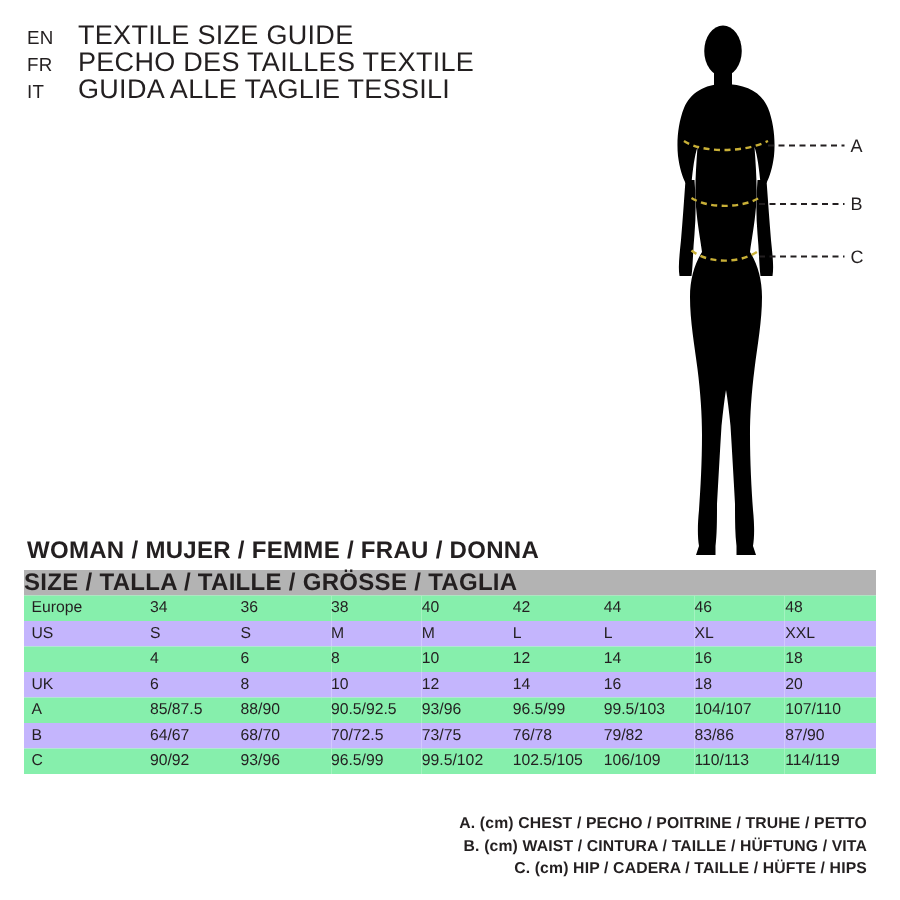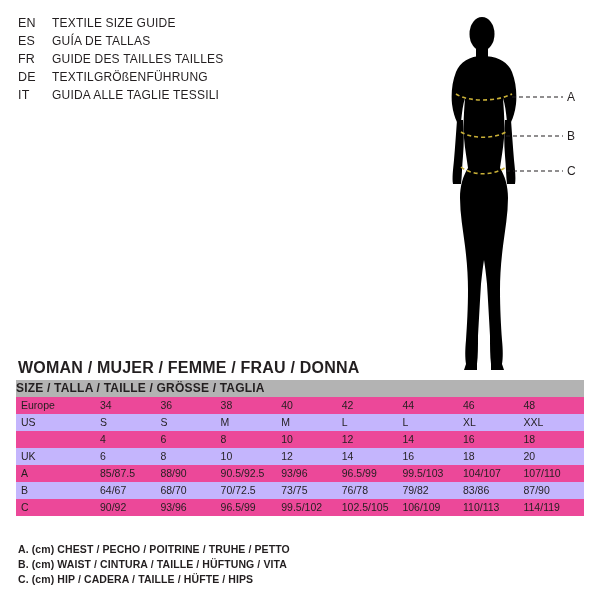--- a/index.html
+++ b/index.html
@@ -32,21 +32,21 @@
     align-items: baseline;
     line-height: 18px;
     height: 18px;
   }
   .lang-code {
     width: 34px;
     font-size: 12.5px;
     letter-spacing: 0.2px;
   }
   .lang-title {
-    font-size: 12px;
+    font-size: 18px;
     letter-spacing: 0.2px;
     white-space: nowrap;
   }
 
   
   .figure-wrap {
     position: absolute;
     left: 420px;
     top: 8px;
     width: 175px;
@@ -84,75 +84,68 @@
     font-size: 10.5px;
   }
   table.size-table td {
     padding: 0;
     height: 17px;
     line-height: 17px;
   }
   .row-header td {
     background: #b3b3b3;
     font-weight: bold;
-    font-size: 12px;
+    font-size: 16px;
     padding-left: 5px;
     letter-spacing: 0.2px;
   }
   .row-shade td {
-    background: #ec4899;
+    background: #86efac;
   }
   .row-plain td {
     background: #c4b5fd;
   }
   .col-label {
     width: 80px;
     padding-left: 5px !important;
     text-align: left;
   }
   .val {
     text-align: left;
     width: 61px;
   }
 
   
   .notes {
     position: absolute;
     left: 18px;
     top: 542px;
     width: 560px;
+    text-align: right;
   }
   .note {
     font-size: 10.5px;
     font-weight: bold;
     line-height: 15px;
     letter-spacing: 0.1px;
   }
 </style>
 </head>
 <body>
 
 <div class="page">
 
   <div class="langs">
     <div class="lang-row">
       <span class="lang-code">EN</span>
       <span class="lang-title">TEXTILE SIZE GUIDE</span>
     </div>
     <div class="lang-row">
-      <span class="lang-code">ES</span>
-      <span class="lang-title">GUÍA DE TALLAS</span>
-    </div>
-    <div class="lang-row">
       <span class="lang-code">FR</span>
-      <span class="lang-title">GUIDE DES TAILLES TAILLES</span>
-    </div>
-    <div class="lang-row">
-      <span class="lang-code">DE</span>
-      <span class="lang-title">TEXTILGRÖßENFÜHRUNG</span>
+      <span class="lang-title">PECHO DES TAILLES TEXTILE</span>
     </div>
     <div class="lang-row">
       <span class="lang-code">IT</span>
       <span class="lang-title">GUIDA ALLE TAGLIE TESSILI</span>
     </div>
   </div>
 
   <div class="figure-wrap">
     <svg class="figure-svg" width="175" height="370" viewBox="0 0 175 370" xmlns="http://www.w3.org/2000/svg">
       <g fill="#000000">

